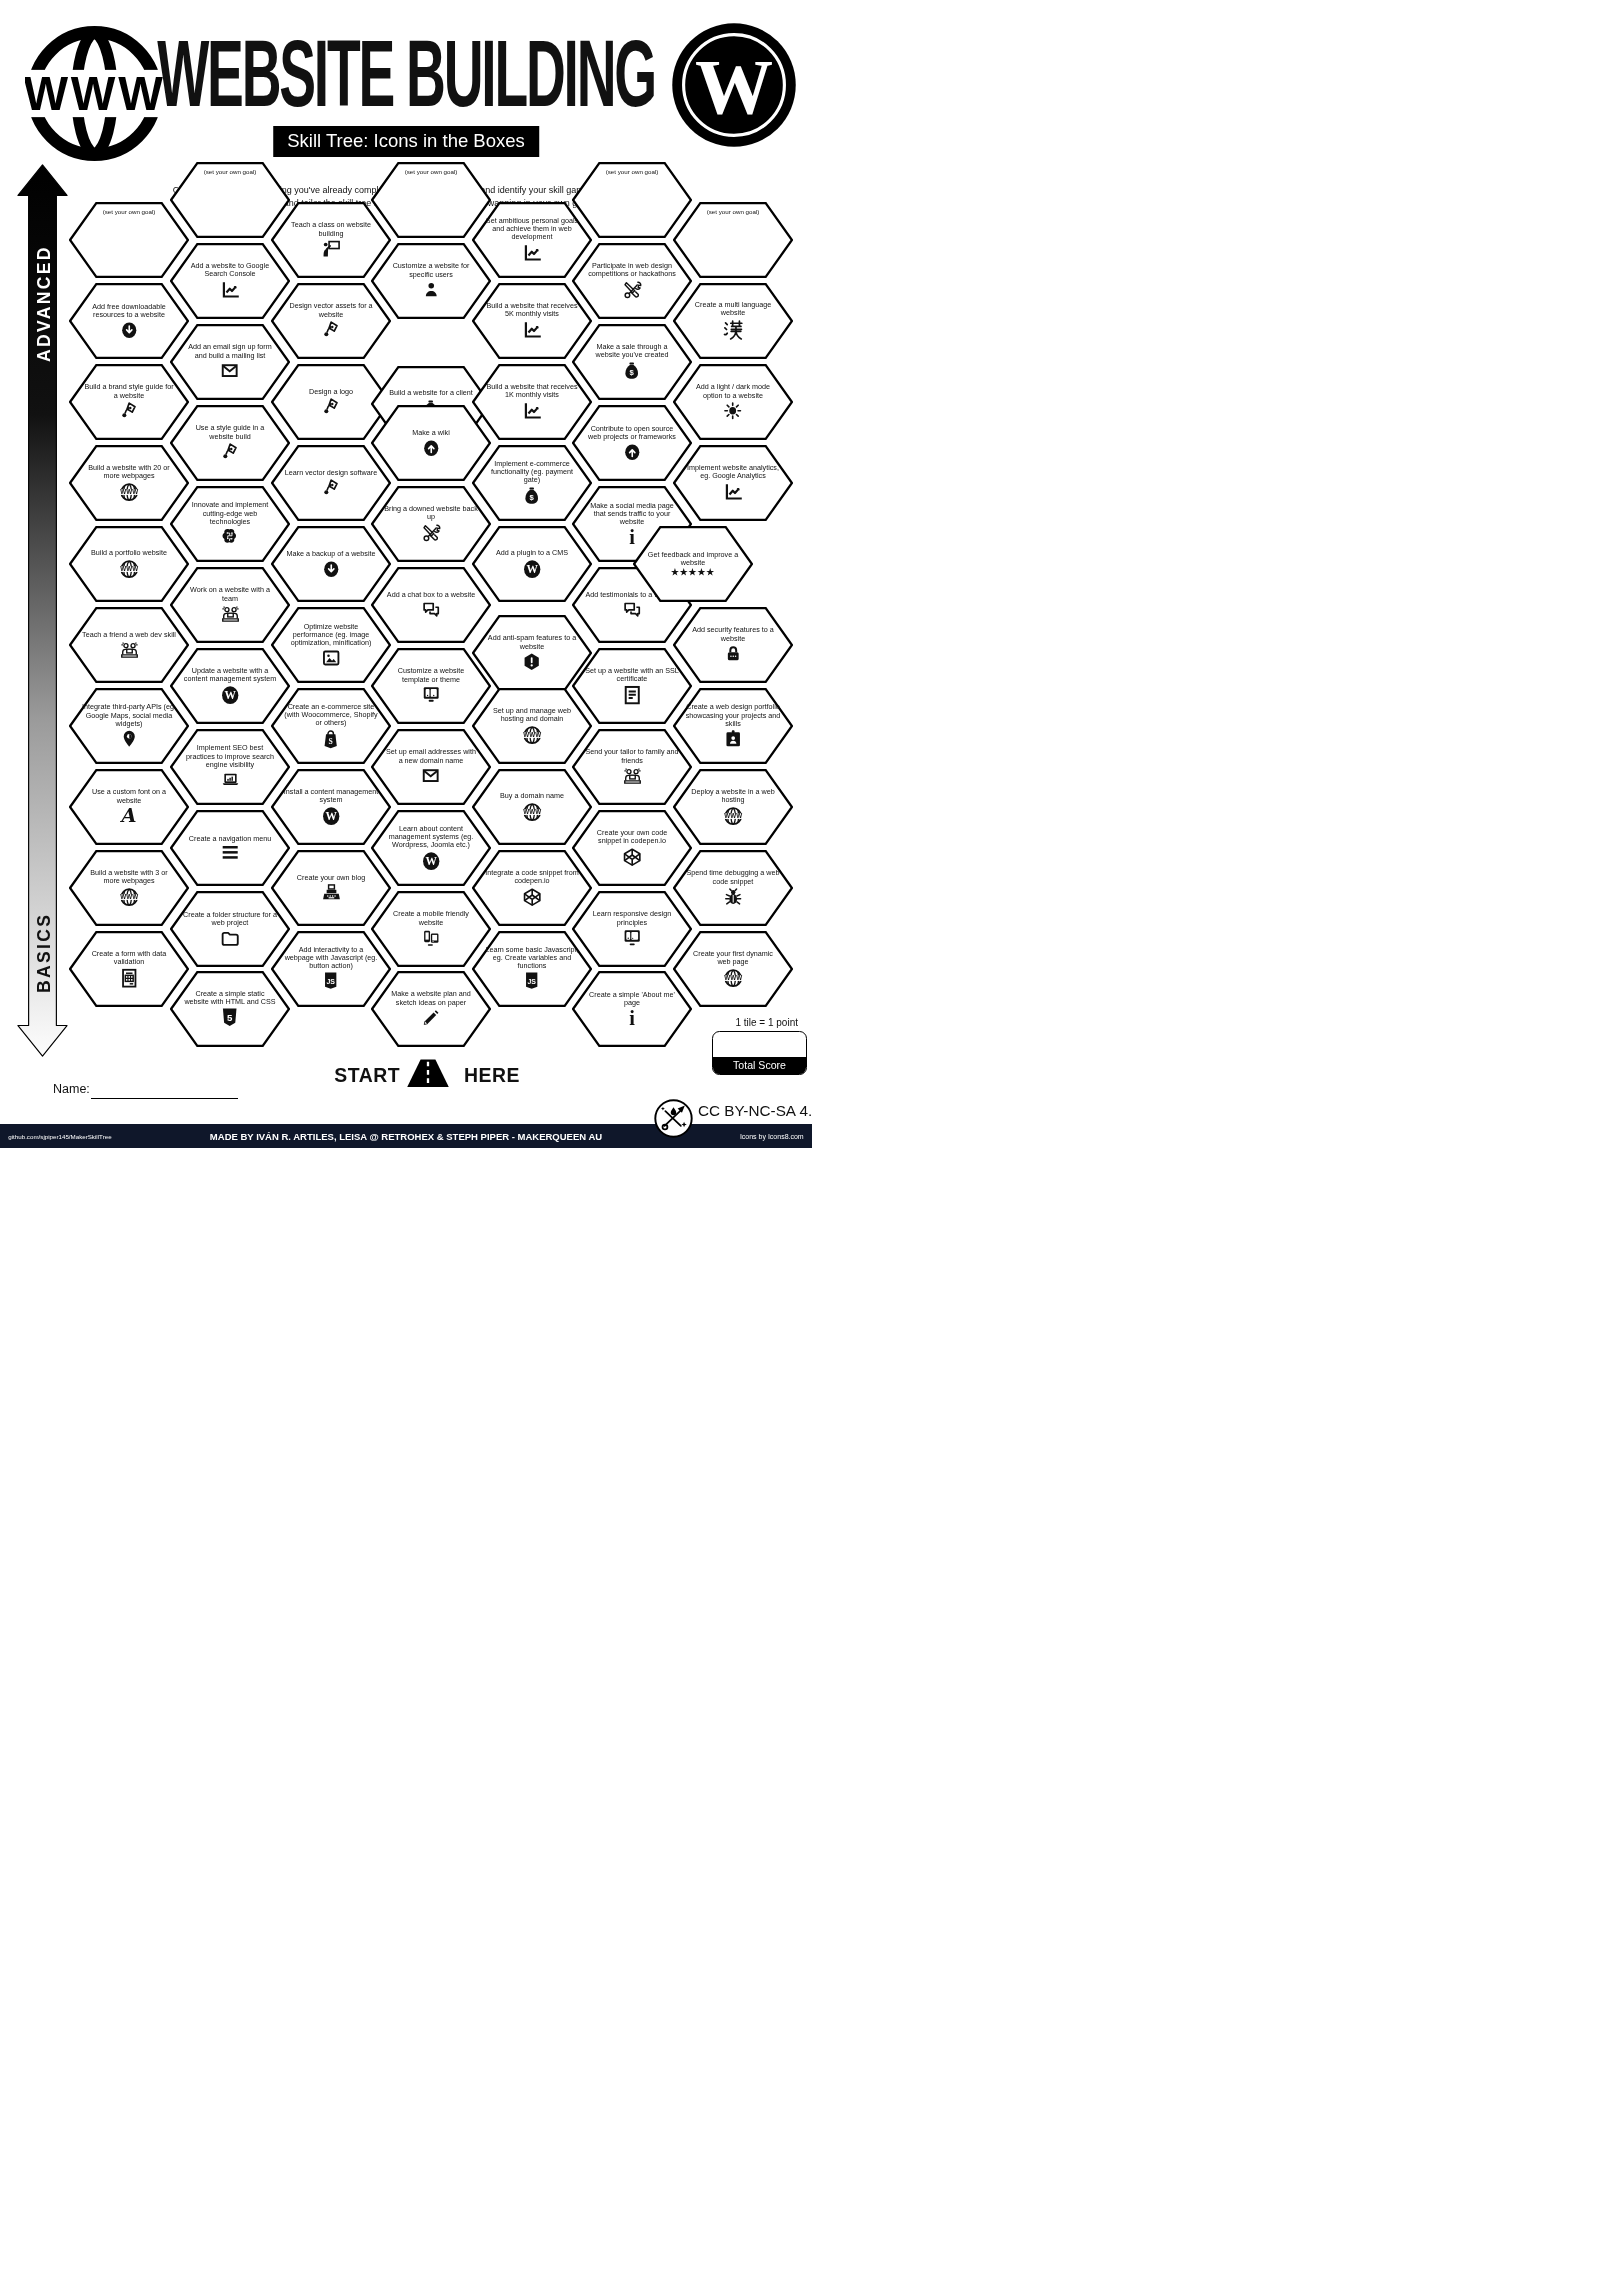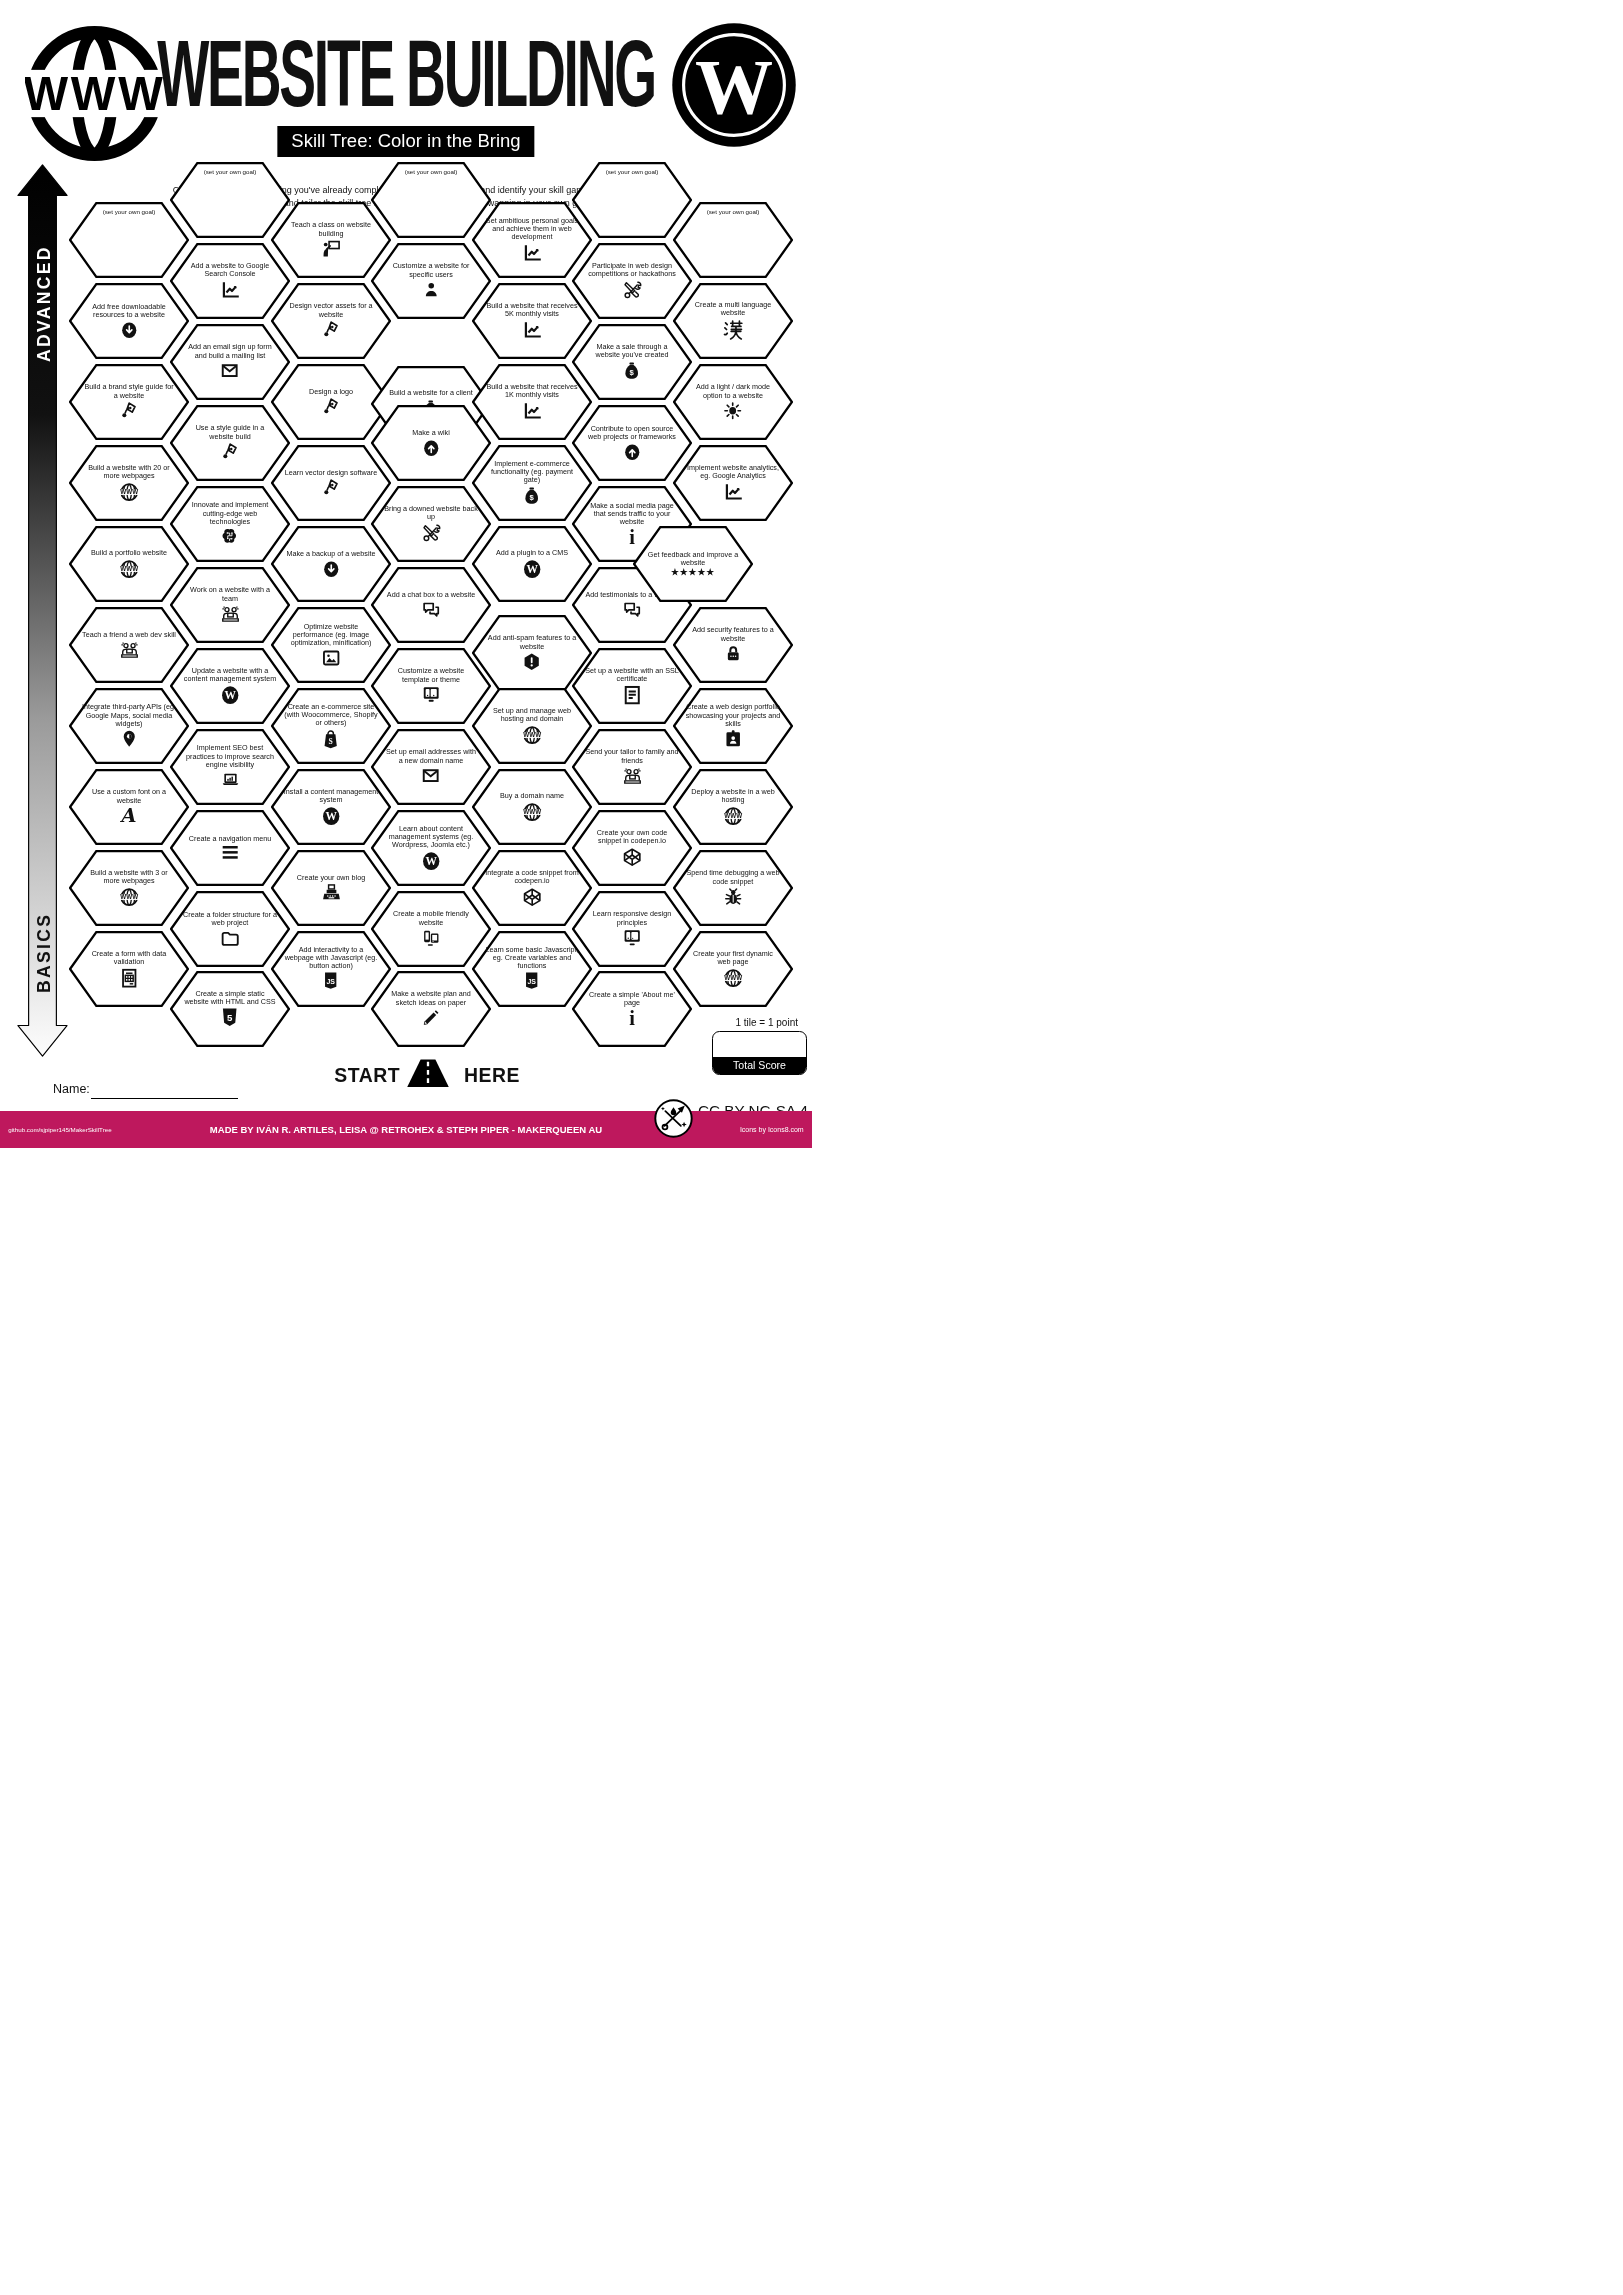--- a/index.html
+++ b/index.html
@@ -62,40 +62,40 @@
     position:absolute; left:712px; top:1031px; width:95px; height:44px;
     border:1.4px solid #000; border-radius:7.4px; background:#fff; overflow:hidden;
     display:flex; flex-direction:column; justify-content:flex-end;
   }
   .score-box .bar { background:#000; color:#fff; text-align:center; font-size:10.6px; padding:2.3px 0 3.2px; }
 
   .license-badge { position:absolute; left:654px; top:1099px; width:39px; height:39px; z-index:5; }
   .license-text { position:absolute; left:698px; top:1102px; font-size:15.3px; white-space:nowrap; }
 
   .footer {
-    position:absolute; left:0; bottom:0; width:100%; height:37px; background:#be185d; color:#fff;
+    position:absolute; left:0; bottom:0; width:100%; height:24px; background:#0f172a; color:#fff;
     display:flex; align-items:center;
   }
   .footer .f-left  { position:absolute; left:8.3px;  font-size:6.2px; }
   .footer .f-center{ position:absolute; left:50%; transform:translateX(-50%); font-size:9.5px; font-weight:bold; white-space:nowrap; }
   .footer .f-right { position:absolute; right:8.3px; font-size:7px; }
 </style>
 </head>
 <body>
 
 <div class="www-logo" id="wwwLogo"><svg width="139" height="139" viewBox="0 0 100 100" xmlns="http://www.w3.org/2000/svg">
       <circle cx="50" cy="50" r="44" fill="none" stroke="#000" stroke-width="9"></circle>
      <path d="M50 6c-17 9-17 79 0 88M50 6c17 9 17 79 0 88" fill="none" stroke="#000" stroke-width="8"></path>
      <rect x="0" y="33" width="100" height="34" fill="#fff"></rect>
      <text x="50" y="62" text-anchor="middle" font-family="Liberation Sans,sans-serif" font-weight="bold" font-size="34" letter-spacing="2" fill="#000">WWW</text>
     </svg></div>
 <div class="title-wrap">
   <span class="t">WEBSITE BUILDING</span>
 </div>
-<div class="subtitle">Skill Tree: Color in the Bring</div>
+<div class="subtitle">Skill Tree: Icons in the Boxes</div>
 <div class="desc">
   <div>Color in the boxes of anything you've already completed, visualize your skills and identify your skill gaps.  Get inspired</div>
   <div>to try new things and tailor the skill tree to suit your own journey by swapping in your own goals.</div>
 </div>
 <div class="wp-logo" id="wpLogo"><svg width="126" height="126" viewBox="0 0 100 100" xmlns="http://www.w3.org/2000/svg">
       <circle cx="50" cy="50" r="49" fill="#000"></circle>
      <circle cx="50" cy="50" r="40" fill="none" stroke="#fff" stroke-width="2.5"></circle>
      <text x="50" y="72" text-anchor="middle" font-family="Liberation Serif,serif" font-weight="bold" font-size="62" fill="#fff">W</text>
     </svg></div>
 

